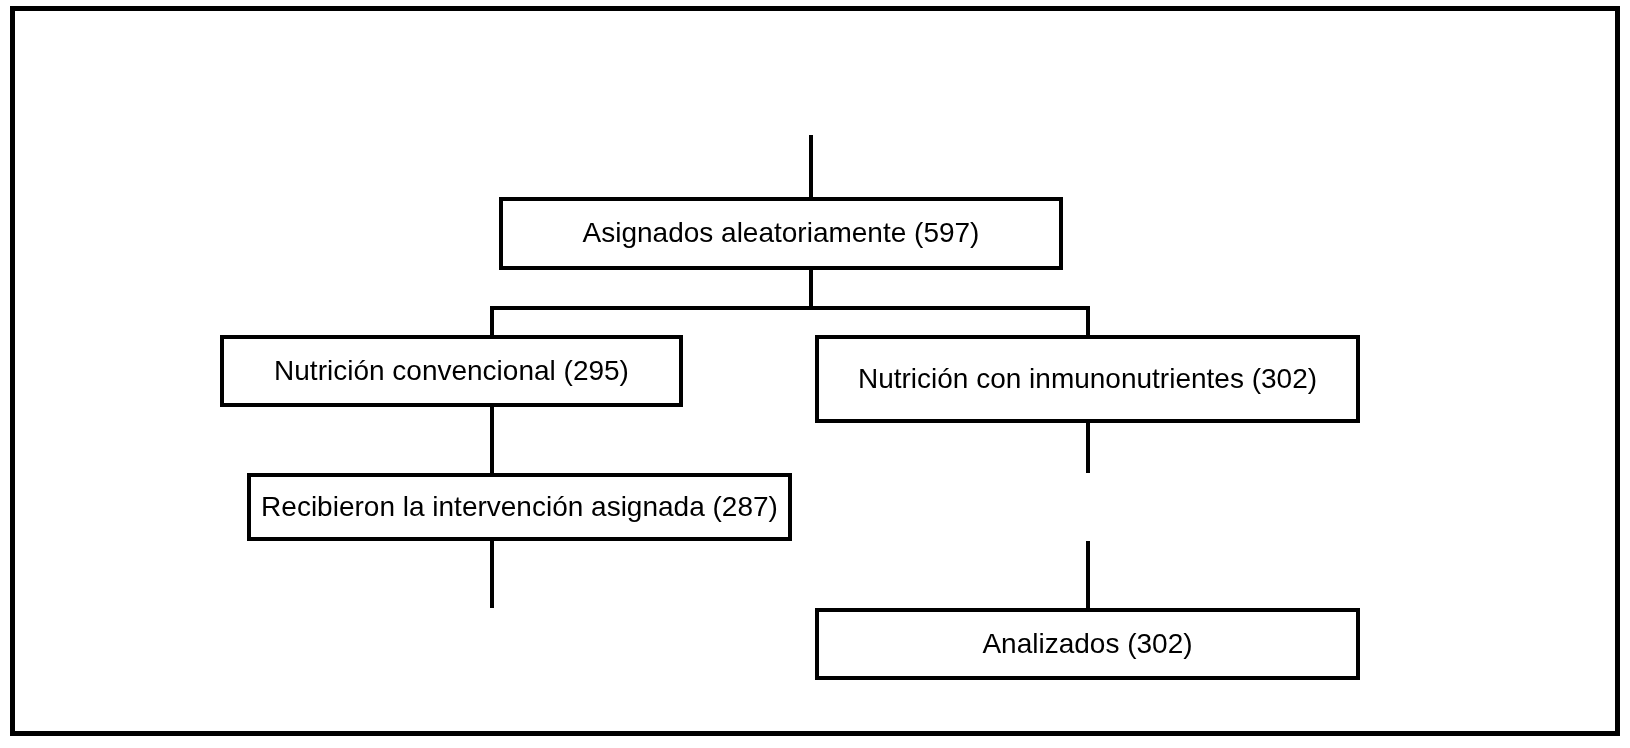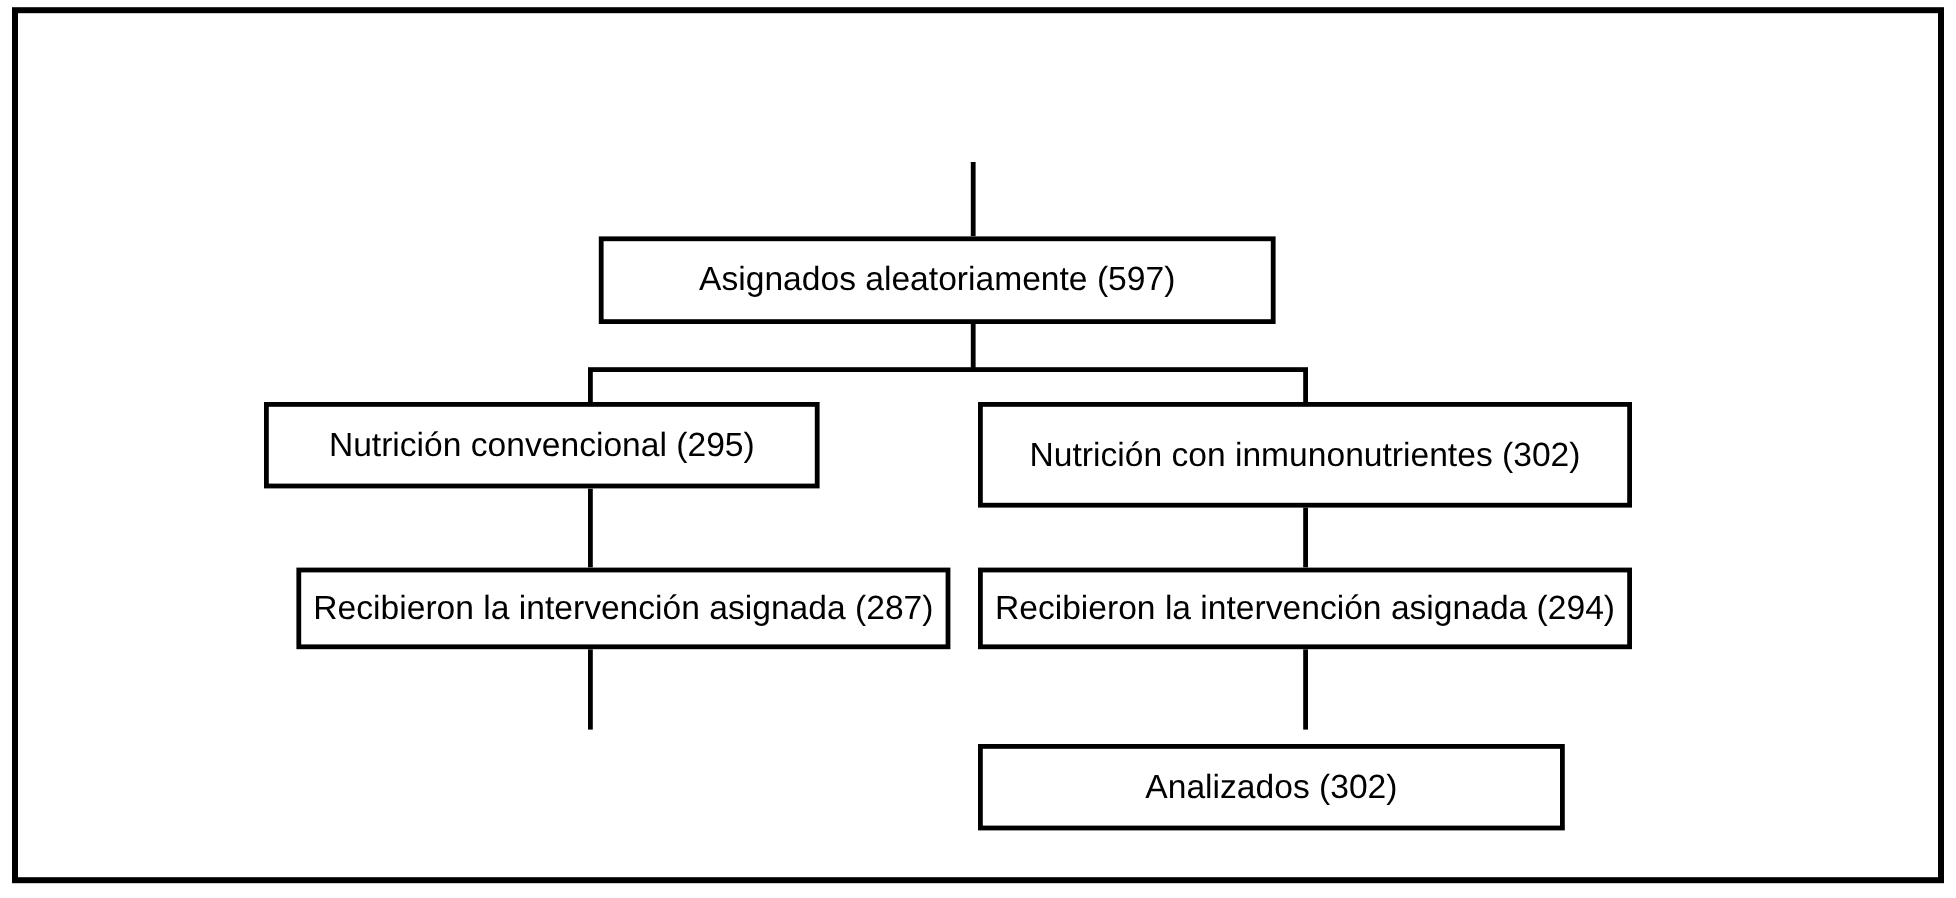--- a/index.html
+++ b/index.html
@@ -47,21 +47,21 @@
   
   .n-eligible   { left: 513px; top:  62px; width: 597px; height: 73px; }
   .n-randomized { left: 499px; top: 197px; width: 564px; height: 73px; }
   
   .n-conv       { left: 220px; top: 335px; width: 463px; height: 72px; }
   .n-recv-conv  { left: 220px; top: 473px; width: 545px; height: 68px; margin-left: 27px; }
   .n-anal-conv  { left: 220px; top: 608px; width: 545px; height: 72px; }
   
   .n-immuno       { left: 815px; top: 335px; width: 545px; height: 88px; }
   .n-recv-immuno  { left: 815px; top: 473px; width: 545px; height: 68px; }
-  .n-anal-immuno  { left: 815px; top: 608px; width: 489px; height: 72px; margin-top: 12px; }
+  .n-anal-immuno  { left: 815px; top: 608px; width: 545px; height: 72px; }
   
   .c-v1     { left: 809px;  top: 135px; width: 4px;   height: 62px; }
   .c-v2     { left: 809px;  top: 270px; width: 4px;   height: 40px; }
   .c-split  { left: 490px;  top: 306px; width: 600px; height: 4px;  }
   .c-v3l    { left: 490px;  top: 308px; width: 4px;   height: 27px; }
   .c-v3r    { left: 1086px; top: 308px; width: 4px;   height: 27px; }
   .c-v4l    { left: 490px;  top: 407px; width: 4px;   height: 66px; }
   .c-v4r    { left: 1086px; top: 407px; width: 4px;   height: 66px; }
   .c-v5l    { left: 490px;  top: 541px; width: 4px;   height: 67px; }
   .c-v5r    { left: 1086px; top: 541px; width: 4px;   height: 67px; }
@@ -93,22 +93,19 @@
   </div>
 
   <div class="node n-immuno">
     <span>Nutrición con inmunonutrientes (302)</span>
   </div>
 
   <div class="node n-recv-conv">
     <span>Recibieron la intervención asignada (287)</span>
   </div>
 
-  <div class="node n-recv-immuno">
-    <span>Recibieron la intervención asignada (294)</span>
-  </div>
 
 
   <div class="node n-anal-immuno">
     <span>Analizados (302)</span>
   </div>
 
 </div>
 
 </body></html>

